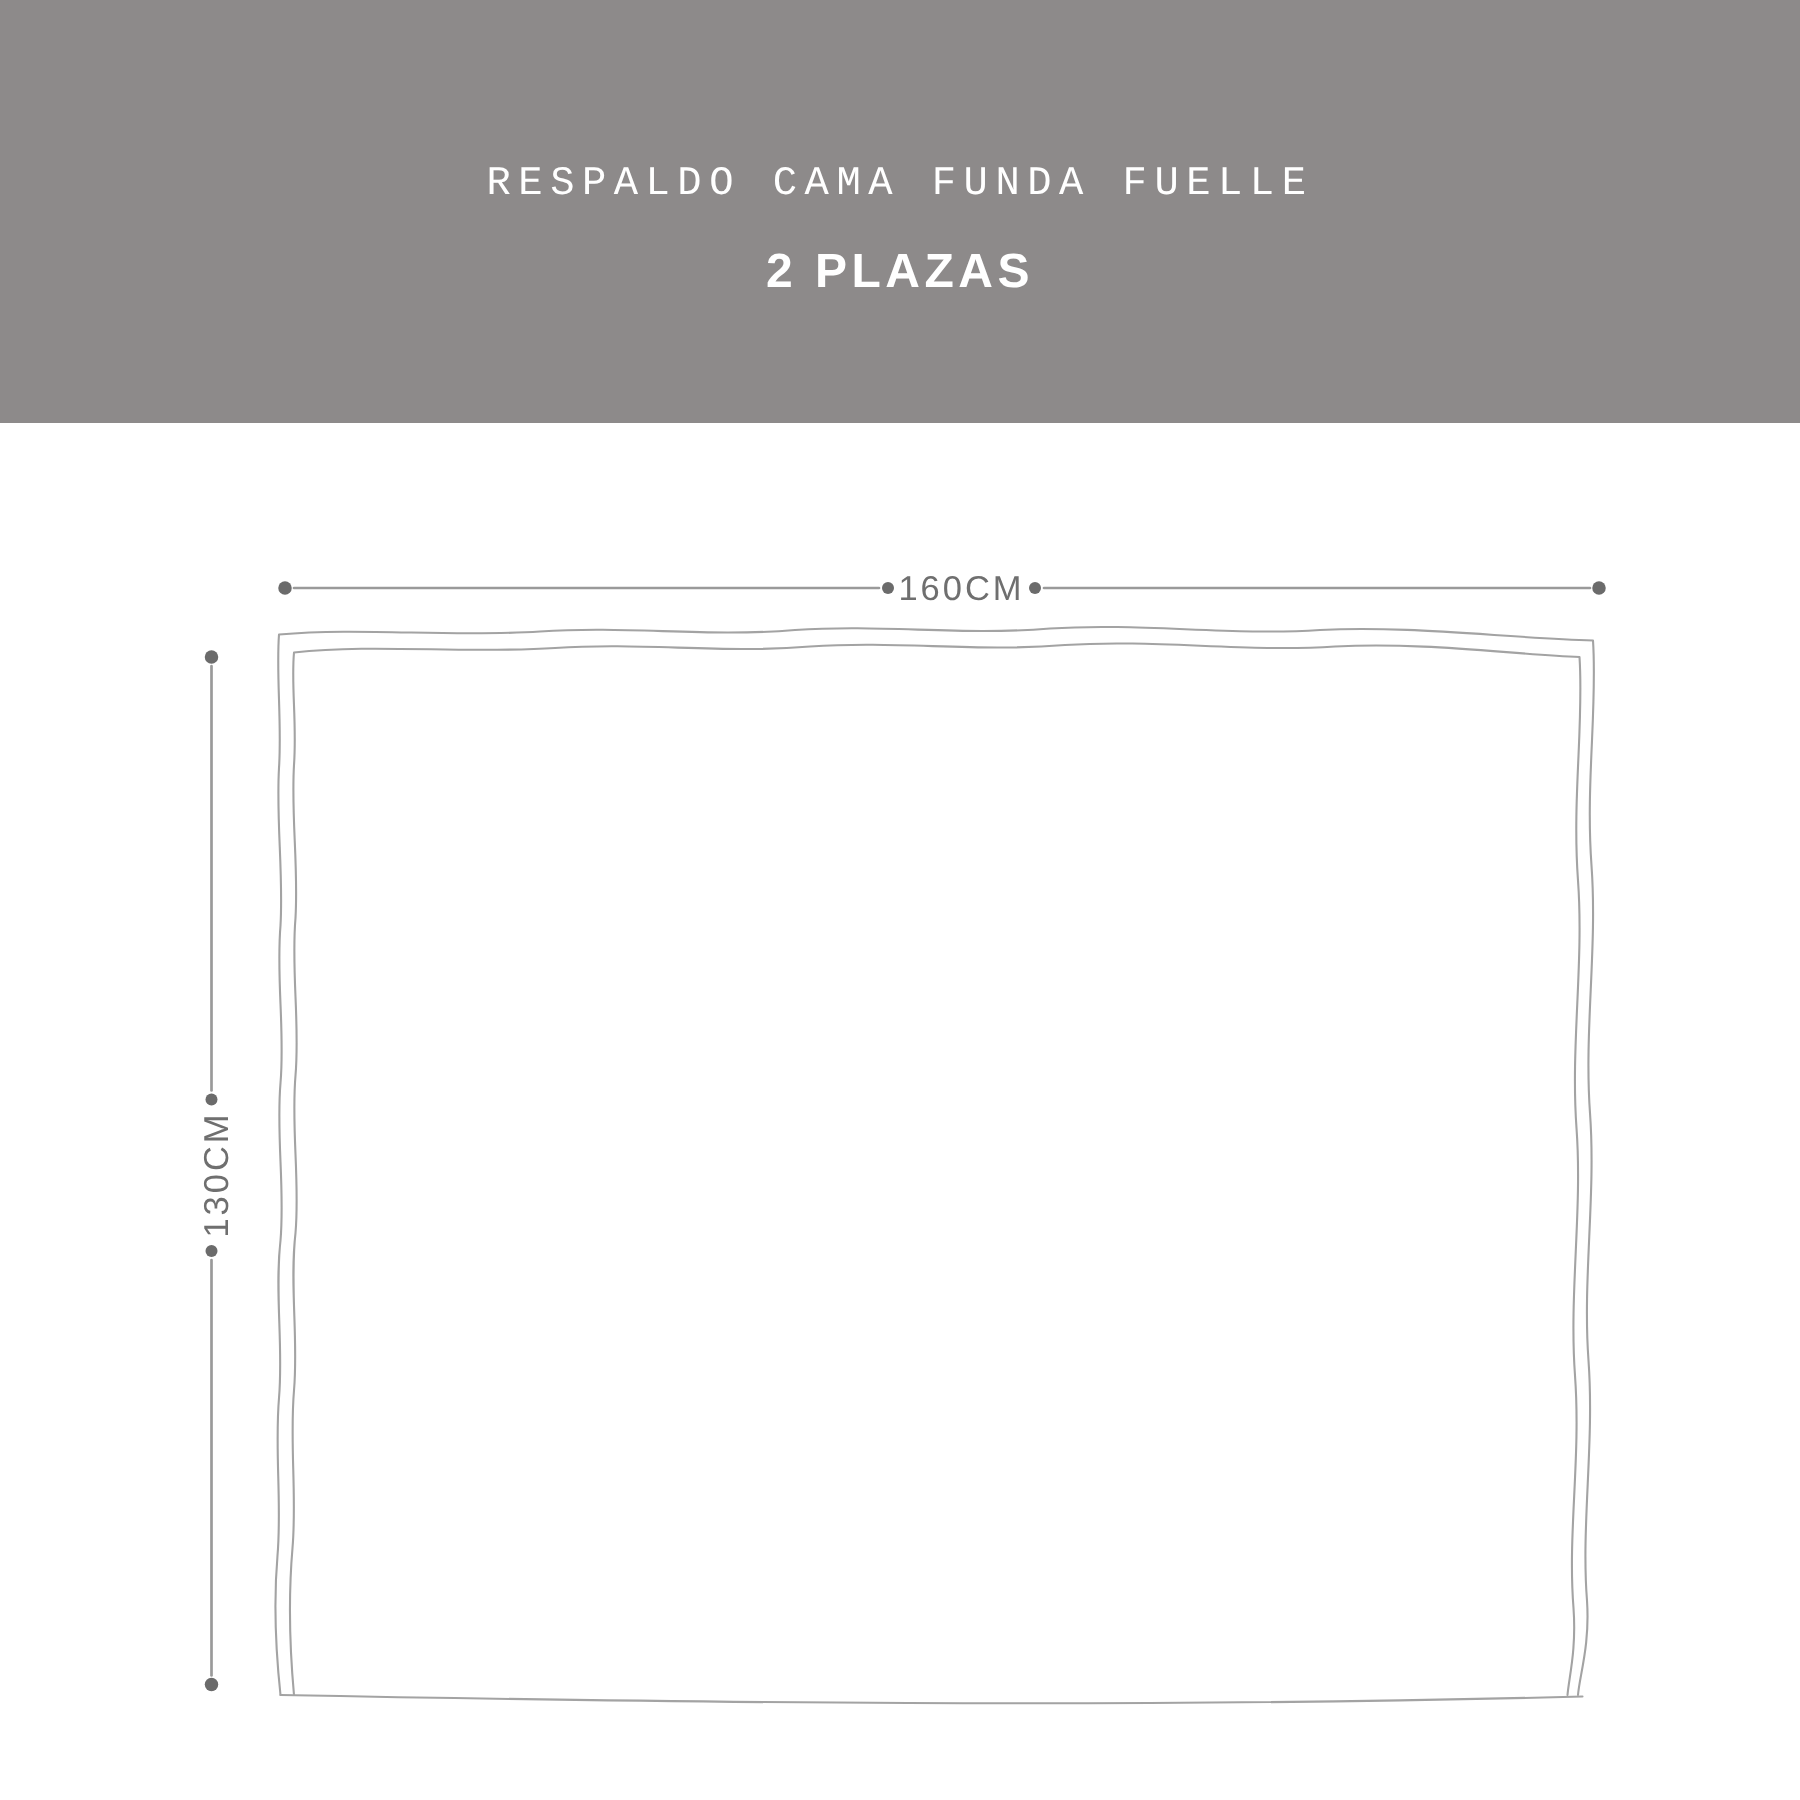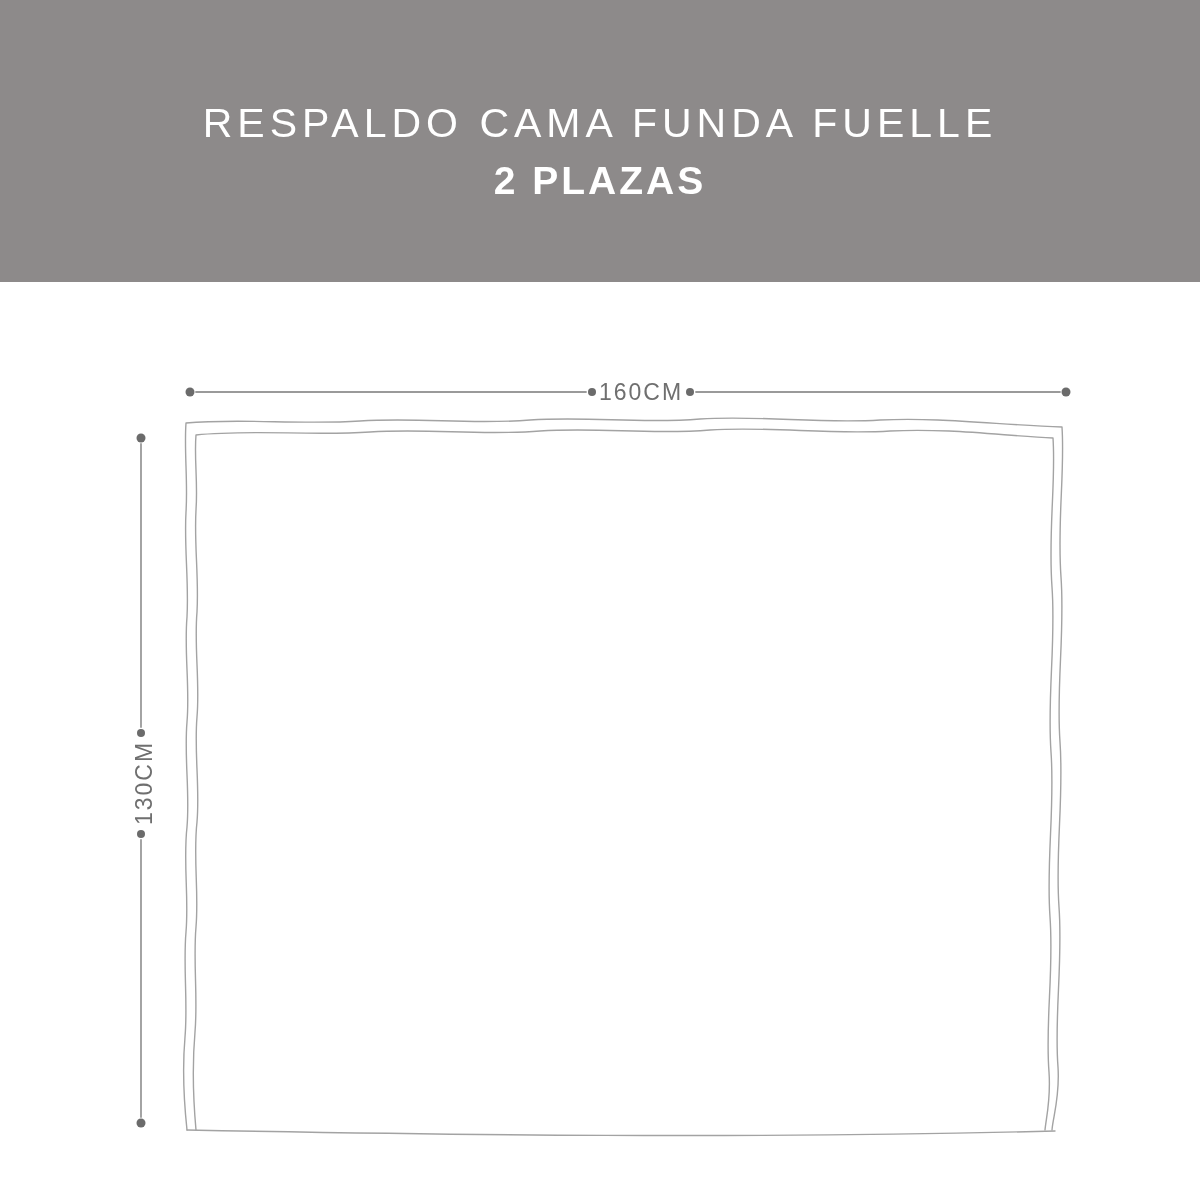--- a/index.html
+++ b/index.html
@@ -22,31 +22,32 @@
     background: #8d8a8a;
     display: flex;
     flex-direction: column;
     align-items: center;
     justify-content: center;
     padding-top: 30px;
   }
   .product-title {
     margin: 0;
     color: #ffffff;
-    font-size: 41px;
+    font-size: 27px;
     font-weight: 400;
     letter-spacing: 5px;
     line-height: 40px;
     text-align: center;
     white-space: nowrap;
+    font-family: Liberation Mono, monospace;
   }
   .product-subtitle {
     margin: 8px 0 0 0;
     color: #ffffff;
-    font-size: 39px;
+    font-size: 32px;
     font-weight: 700;
     letter-spacing: 3px;
     line-height: 59px;
     text-align: right;
     white-space: nowrap;
   }
   .diagram-wrap {
     position: absolute;
     left: 0;
     top: 292px;

